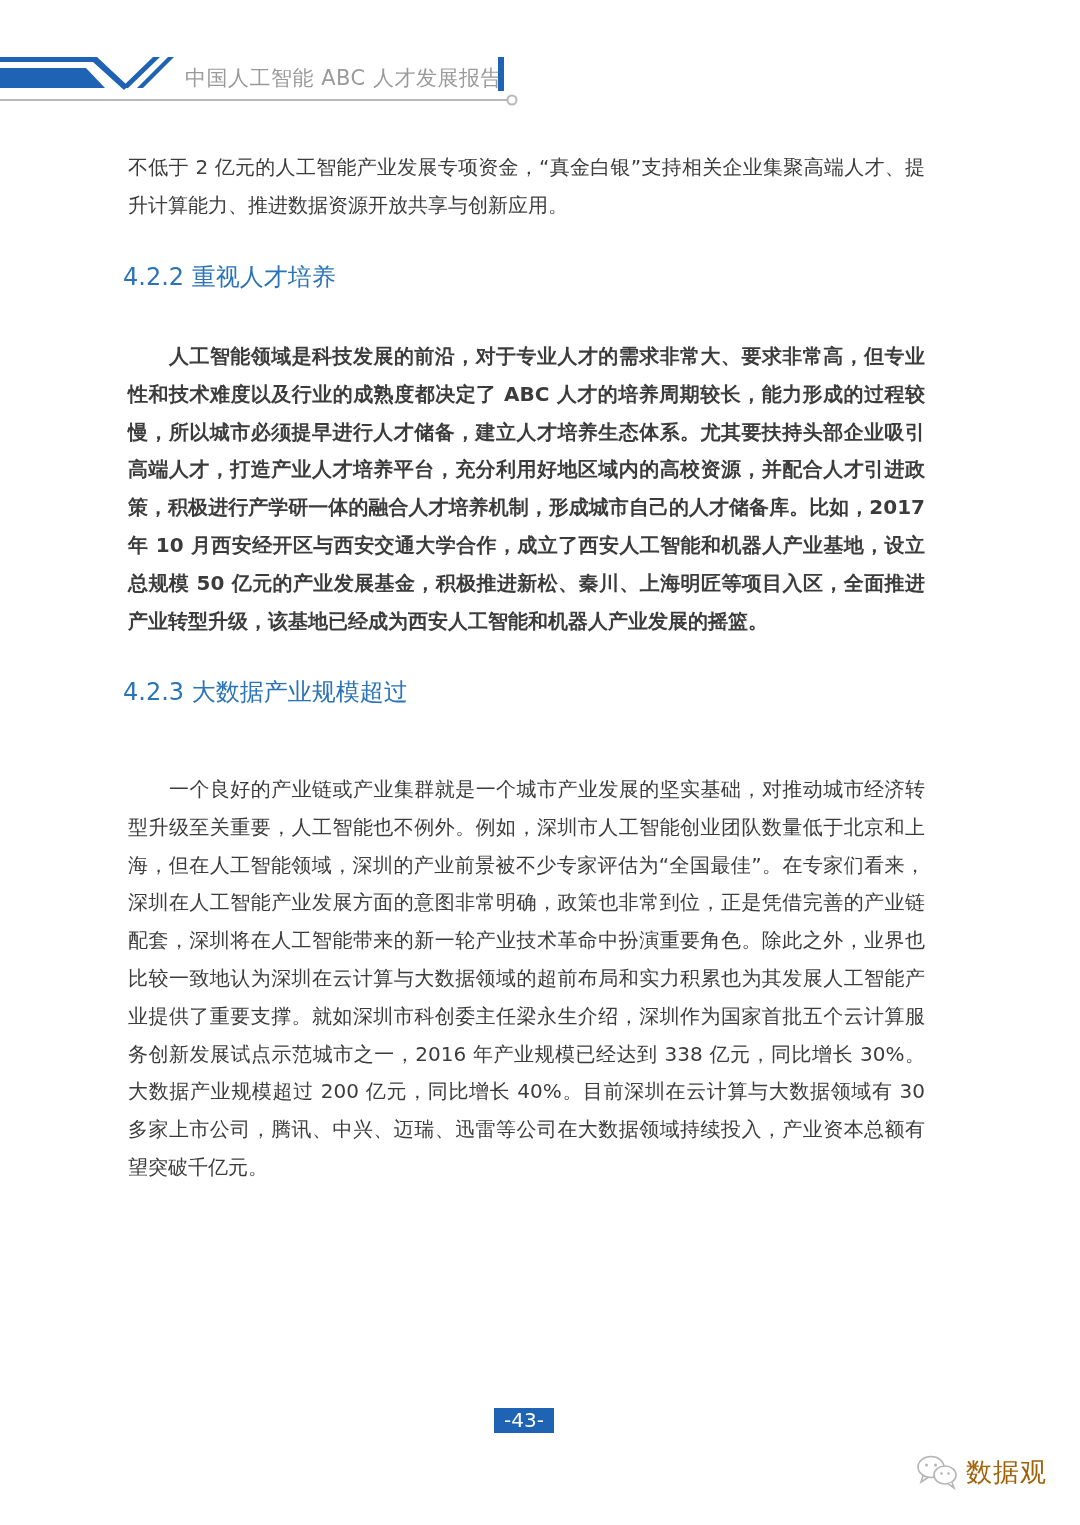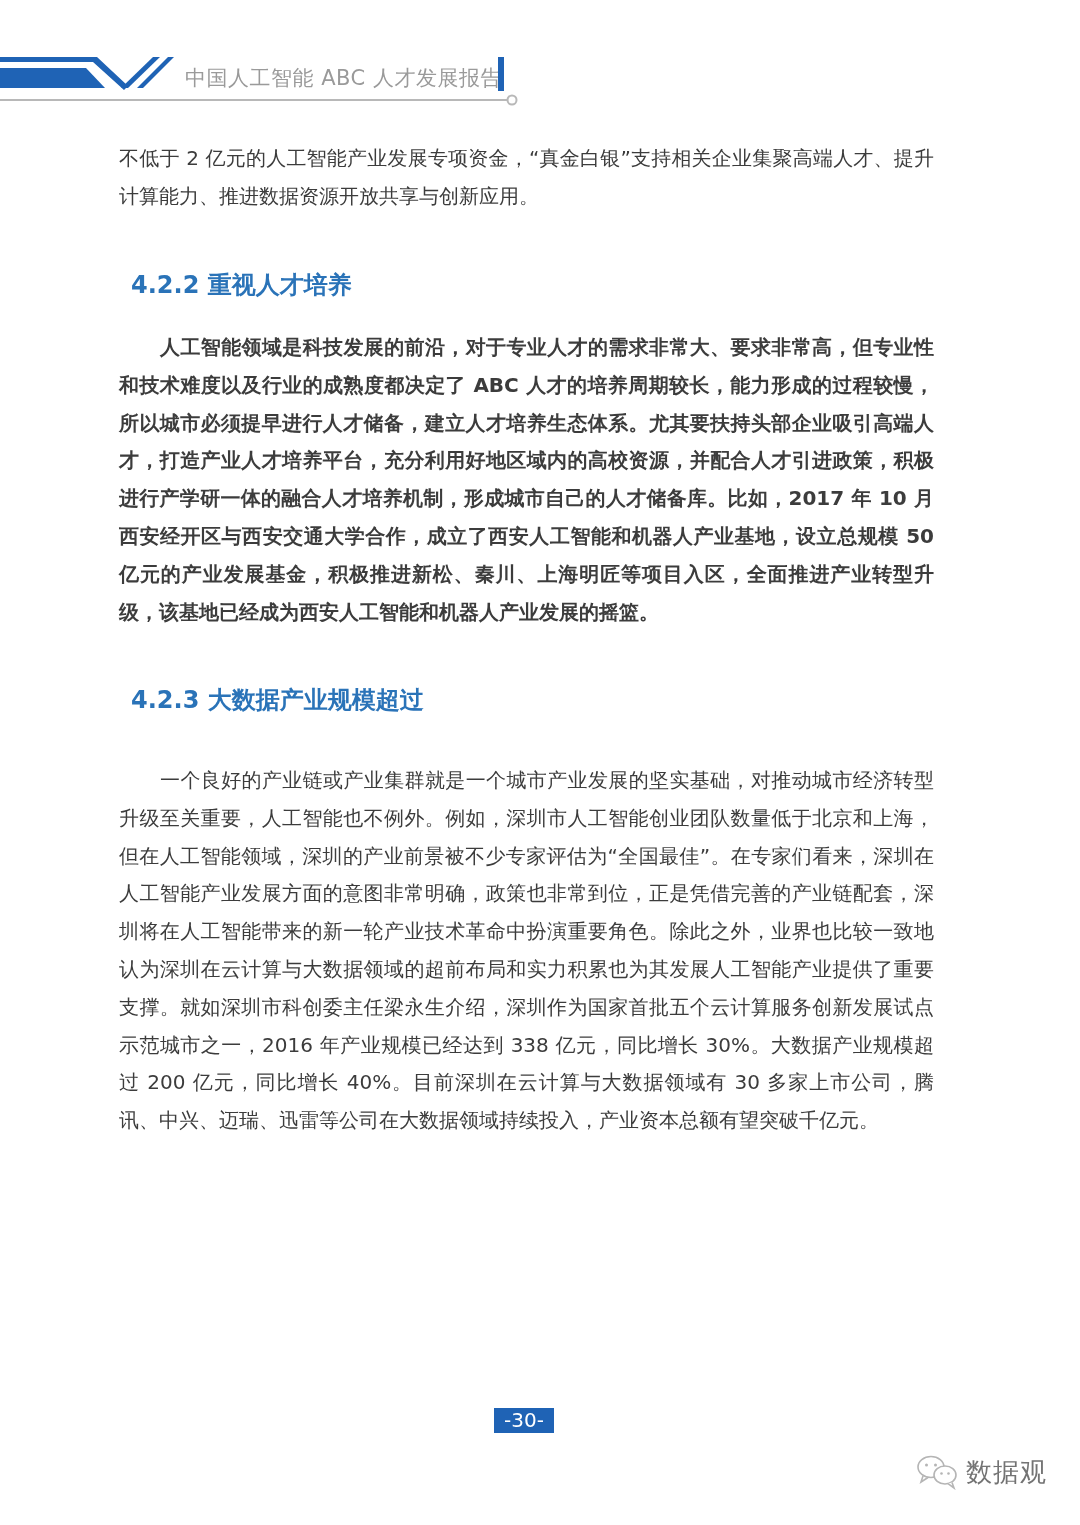--- a/index.html
+++ b/index.html
@@ -19,43 +19,43 @@
     }
     .header-bar {
       position: absolute; left: 498px; top: 57px; width: 6px; height: 34px;
       background: #1f63b5;
     }
     .content {
       position: absolute; left: 119px; top: 140px; width: 815px;
     }
     .para {
       font-size: 20px; line-height: 37.8px; color: #3c3c3c;
-      margin: 0; text-align: justify; text-justify: inter-character;
+      margin: 9px; text-align: justify; text-justify: inter-character;
     }
     .para.indent { text-indent: 41px; }
     .section-heading {
-      font-size: 24px; color: #2a73b8; margin: 12px; font-weight: bold;
+      font-size: 24px; color: #2a73b8; margin: 4px; font-weight: normal;
       white-space: nowrap;
     }
     #p1 { position: absolute; left: 0; top: 0; }
     #h1 { position: absolute; left: 0; top: 117px; }
     #p2 { position: absolute; left: 0; top: 189px; font-weight: bold; }
     #h2 { position: absolute; left: 0; top: 532px; }
     #p3 { position: absolute; left: 0; top: 622px; }
     .page-number {
       position: absolute; left: 494px; top: 1408px; width: 60px; height: 25px;
       background: #1f63b5; color: #ffffff;
       font-size: 20px; line-height: 25px; text-align: center;
     }
     .watermark {
       position: absolute; left: 916px; top: 1452px; height: 40px;
       display: flex; align-items: center; gap: 6px;
       color: #a8a8a8;
     }
-    .watermark-label { font-size: 26px; color: #737373; letter-spacing: 1px; }
+    .watermark-label { font-size: 26px; color: #a16207; letter-spacing: 1px; }
   </style>
 </head>
 <body>
 
 <div>
   <svg class="header-graphic" viewBox="0 0 530 60" width="530" height="60">
 
     <polygon points="0,7 97,7 128,36 124,40 93,12 0,12" fill="#1f63b5"></polygon>
 
     <polygon points="0,18 86,18 105,38 0,38" fill="#1f63b5"></polygon>
@@ -74,21 +74,21 @@
 <div class="content">
   <p id="p1" class="para">不低于 2 亿元的人工智能产业发展专项资金，“真金白银”支持相关企业集聚高端人才、提升计算能力、推进数据资源开放共享与创新应用。</p>
 
   <h2 id="h1" class="section-heading">4.2.2 重视人才培养</h2>
   <p id="p2" class="para indent">人工智能领域是科技发展的前沿，对于专业人才的需求非常大、要求非常高，但专业性和技术难度以及行业的成熟度都决定了 ABC 人才的培养周期较长，能力形成的过程较慢，所以城市必须提早进行人才储备，建立人才培养生态体系。尤其要扶持头部企业吸引高端人才，打造产业人才培养平台，充分利用好地区域内的高校资源，并配合人才引进政策，积极进行产学研一体的融合人才培养机制，形成城市自己的人才储备库。比如，2017 年 10 月西安经开区与西安交通大学合作，成立了西安人工智能和机器人产业基地，设立总规模 50 亿元的产业发展基金，积极推进新松、秦川、上海明匠等项目入区，全面推进产业转型升级，该基地已经成为西安人工智能和机器人产业发展的摇篮。</p>
 
   <h2 id="h2" class="section-heading">4.2.3 大数据产业规模超过</h2>
   <p id="p3" class="para indent">一个良好的产业链或产业集群就是一个城市产业发展的坚实基础，对推动城市经济转型升级至关重要，人工智能也不例外。例如，深圳市人工智能创业团队数量低于北京和上海，但在人工智能领域，深圳的产业前景被不少专家评估为“全国最佳”。在专家们看来，深圳在人工智能产业发展方面的意图非常明确，政策也非常到位，正是凭借完善的产业链配套，深圳将在人工智能带来的新一轮产业技术革命中扮演重要角色。除此之外，业界也比较一致地认为深圳在云计算与大数据领域的超前布局和实力积累也为其发展人工智能产业提供了重要支撑。就如深圳市科创委主任梁永生介绍，深圳作为国家首批五个云计算服务创新发展试点示范城市之一，2016 年产业规模已经达到 338 亿元，同比增长 30%。大数据产业规模超过 200 亿元，同比增长 40%。目前深圳在云计算与大数据领域有 30 多家上市公司，腾讯、中兴、迈瑞、迅雷等公司在大数据领域持续投入，产业资本总额有望突破千亿元。</p>
 </div>
 
-<div class="page-number">-30-</div>
+<div class="page-number">-43-</div>
 
 <div class="watermark">
   <svg width="44" height="36" viewBox="0 0 44 36">
     <ellipse cx="15" cy="13" rx="13" ry="10.5" fill="none" stroke="#b5b5b5" stroke-width="1.6"></ellipse>
     <path d="M7 22 L5 28 L12 23.5" fill="none" stroke="#b5b5b5" stroke-width="1.6"></path>
     <circle cx="10.5" cy="11" r="1.5" fill="#b5b5b5"></circle>
     <circle cx="19.5" cy="11" r="1.5" fill="#b5b5b5"></circle>
     <ellipse cx="29" cy="21" rx="11" ry="9" fill="#ffffff" stroke="#b5b5b5" stroke-width="1.6"></ellipse>
     <path d="M36 28.5 L38 34 L32 29.6" fill="#ffffff" stroke="#b5b5b5" stroke-width="1.6"></path>
     <circle cx="25.5" cy="19.5" r="1.3" fill="#b5b5b5"></circle>

